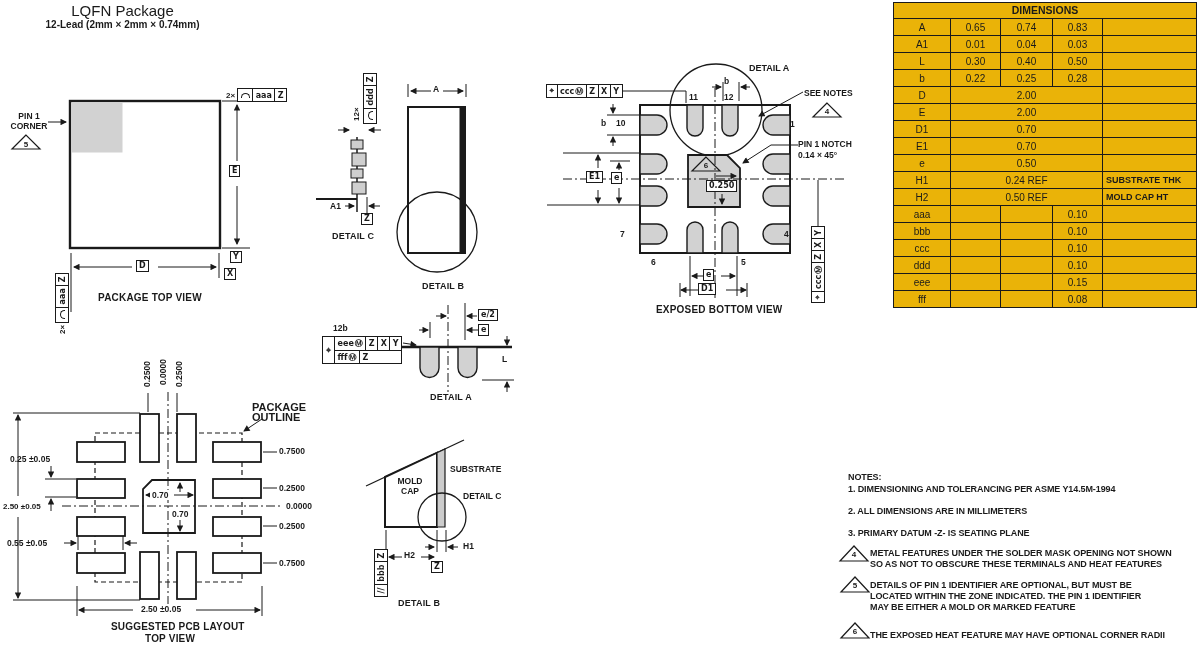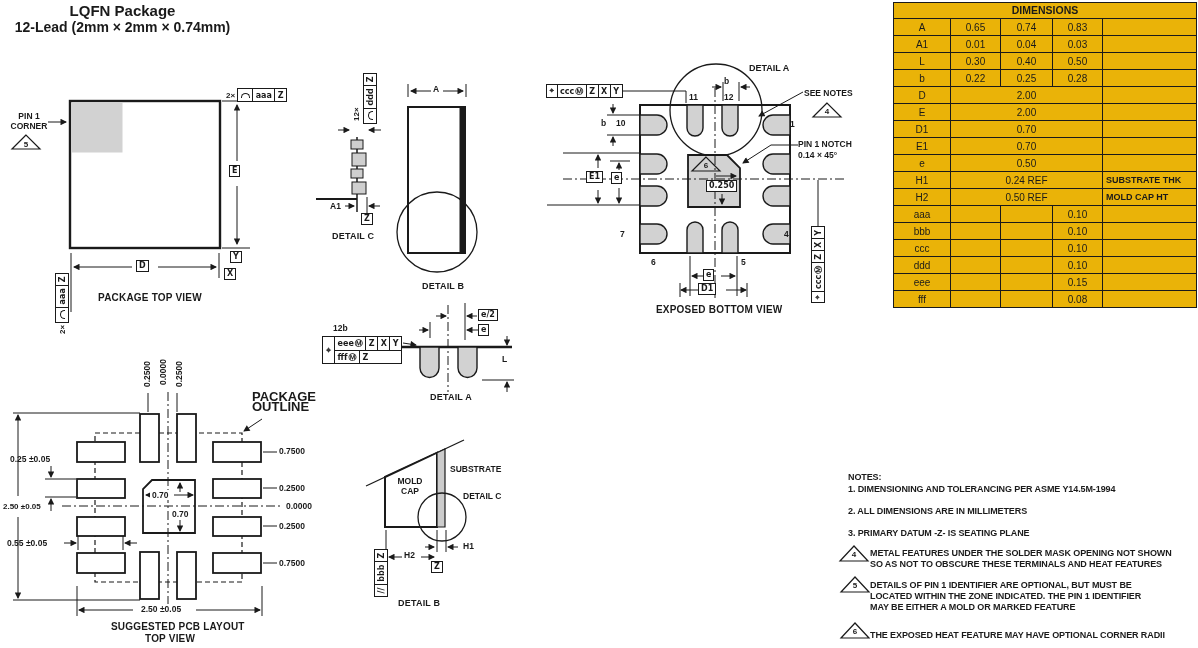--- a/index.html
+++ b/index.html
@@ -215,22 +215,22 @@
   </g>
 
   <g>
     <polygon points="854,546 840,561 868,561" fill="#fff" stroke-width="1.2"></polygon>
     <polygon points="855,577 841,592 869,592" fill="#fff" stroke-width="1.2"></polygon>
     <polygon points="855,623 841,638 869,638" fill="#fff" stroke-width="1.2"></polygon>
   </g>
 </svg>
 
 <div style="position:absolute;left:0;top:2px;width:245px;text-align:center">
-  <div style="font-size:15px;font-weight:700">LQFN Package</div>
-  <div style="font-size:14px;font-weight:700">12-Lead (2mm × 2mm × 0.74mm)</div>
+  <div style="font-size:15px;font-weight:400">LQFN Package</div>
+  <div style="font-size:10px;font-weight:700">12-Lead (2mm × 2mm × 0.74mm)</div>
 </div>
 
 <table class="dims">
   <colgroup>
         <col style="width:57px">
         <col style="width:50px">
         <col style="width:52px">
         <col style="width:50px">
         <col style="width:94px">
       </colgroup>
@@ -464,21 +464,21 @@
   </div>
 </div>
 <span class="boxl" style="left:478px;top:309px">e/2</span>
 <span class="boxl" style="left:478px;top:324px">e</span>
 <span class="lbl" style="left:502px;top:354px">L</span>
 <span class="cap" style="left:430px;top:391px;font-size:9px">DETAIL A</span>
 
 <span class="crot" style="left:147px;top:374px">0.2500</span>
 <span class="crot" style="left:163px;top:372px">0.0000</span>
 <span class="crot" style="left:179px;top:374px">0.2500</span>
-<div style="position:absolute;left:252px;top:392px;font-size:13px;font-weight:700;line-height:10px">
+<div style="position:absolute;left:252px;top:402px;font-size:11px;font-weight:700;line-height:10px">
   <div>PACKAGE</div>
   <div>OUTLINE</div>
 </div>
 <span class="lbl" style="left:10px;top:454px">0.25 ±0.05</span>
 <span class="lbl wbg" style="left:1px;top:502px;font-size:8px">2.50 ±0.05</span>
 <span class="lbl" style="left:7px;top:538px">0.55 ±0.05</span>
 <span class="lbl wbg" style="left:150px;top:490px">0.70</span>
 <span class="lbl wbg" style="left:170px;top:509px">0.70</span>
 <span class="lbl" style="left:279px;top:446px">0.7500</span>
 <span class="lbl" style="left:279px;top:483px">0.2500</span>

